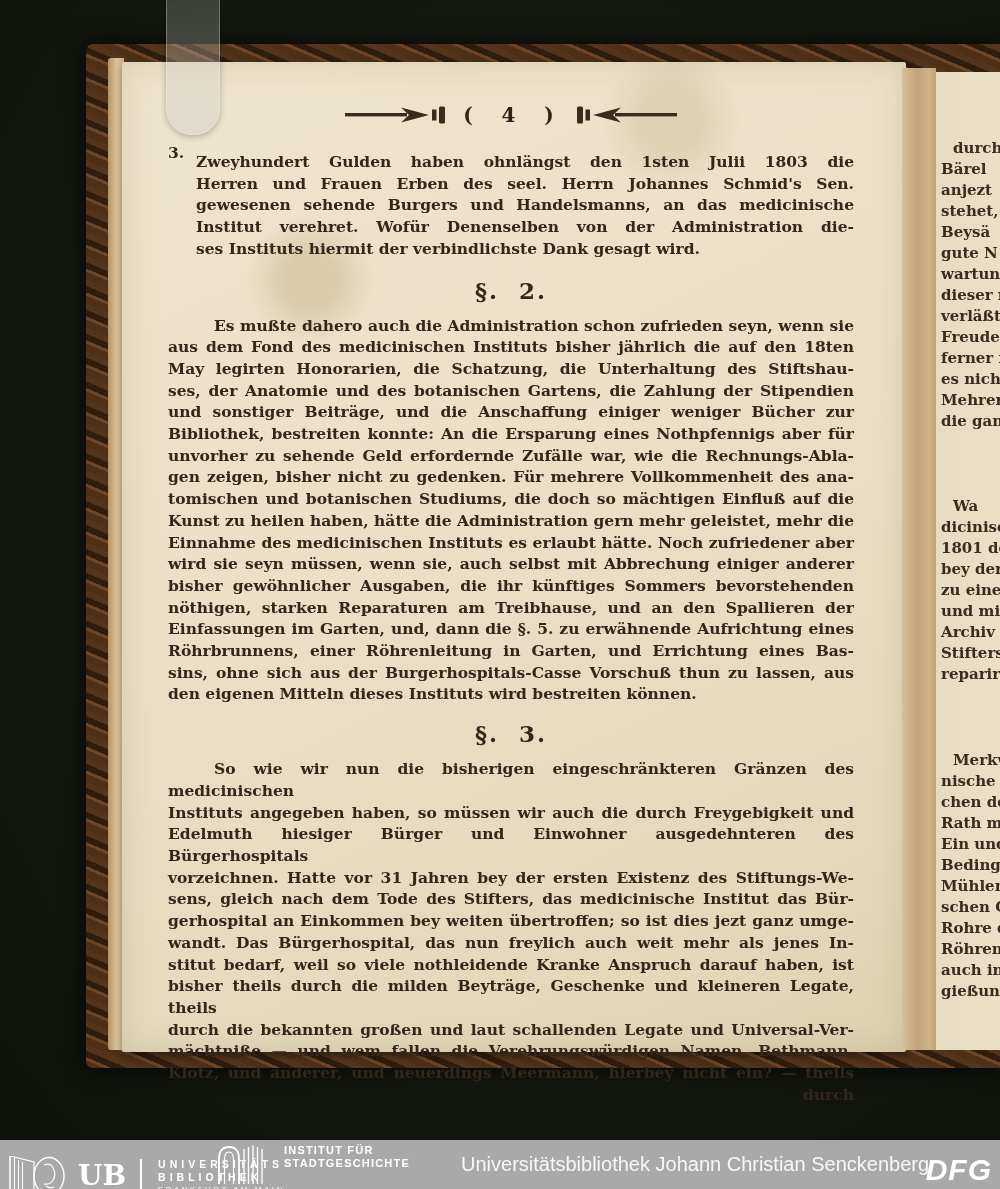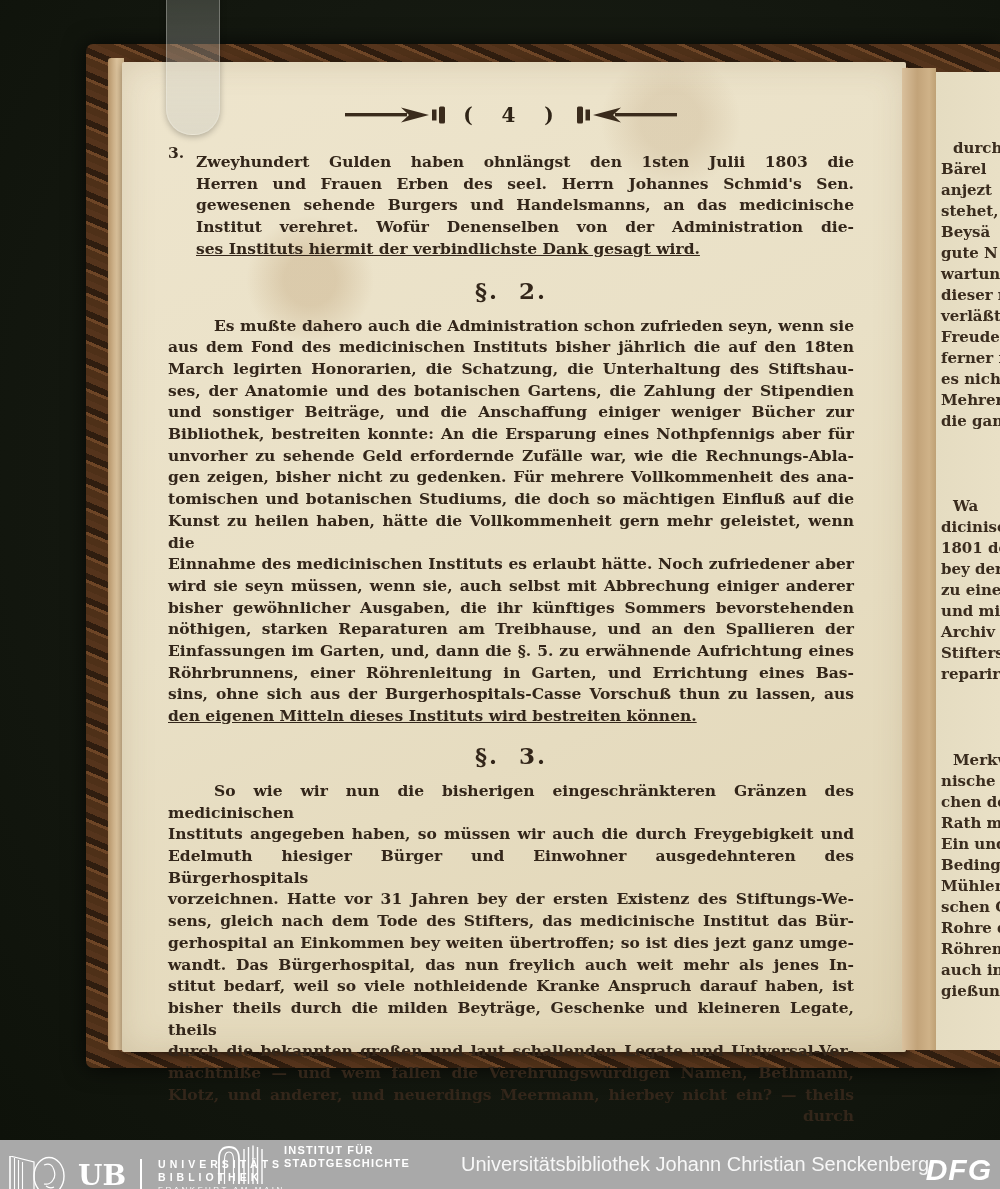--- a/index.html
+++ b/index.html
@@ -34,21 +34,21 @@
   .content{position:absolute;left:46px;right:52px;top:0;color:#33261a;}
   .ornament-row{margin-top:40px;height:26px;display:flex;justify-content:center;
       align-items:center;gap:10px;}
   .page-num{font-size:20px;font-weight:bold;letter-spacing:5px;white-space:pre;color:#2f2417;}
   .orn{display:block;}
   .numbered{margin-top:14px;display:flex;}
   .item-num{width:28px;flex:none;font-size:15.5px;font-weight:bold;line-height:21.7px;}
   .lines-col{flex:1;min-width:0;}
   .line{font-size:15.5px;font-weight:bold;line-height:21.7px;white-space:normal;
       text-align:justify;text-align-last:justify;}
-  .line.short{text-align-last:left;text-decoration:underline;}
+  .line.short{text-align-last:left;}
   .para .line.indent{text-indent:46px;}
   .sec-heading{text-align:center;font-size:23px;font-weight:bold;line-height:30px;
       white-space:pre;letter-spacing:2px;}
   .head2{margin-top:16px;} .head3{margin-top:14px;}
   .para{margin-top:9px;} .para3{}
   .catchword{text-align:right;font-size:15.5px;font-weight:bold;line-height:21.7px;}
   
   .frag{position:absolute;left:5px;right:0;color:#3a2c1e;}
   .frag .line{font-size:15px;line-height:21px;text-align:left;text-align-last:left;
       white-space:nowrap;}
@@ -112,28 +112,28 @@
               <div class="line">Institut verehret.  Wofür Denenselben von der Administration die-</div>
               <div class="line short">ses Instituts hiermit der verbindlichste Dank gesagt wird.</div>
             </div>
         </div>
 
         <div class="sec-heading head2">§.  2.</div>
 
         <div class="para">
             <div class="line indent">Es mußte dahero auch die Administration schon zufrieden seyn, wenn sie</div>
             <div class="line">aus dem Fond des medicinischen Instituts bisher jährlich die auf den 18ten</div>
-            <div class="line">March legirten Honorarien, die Schatzung, die Unterhaltung des Stiftshau-</div>
+            <div class="line">May legirten Honorarien, die Schatzung, die Unterhaltung des Stiftshau-</div>
             <div class="line">ses, der Anatomie und des botanischen Gartens, die Zahlung der Stipendien</div>
             <div class="line">und sonstiger Beiträge, und die Anschaffung einiger weniger Bücher zur</div>
             <div class="line">Bibliothek, bestreiten konnte: An die Ersparung eines Nothpfennigs aber für</div>
             <div class="line">unvorher zu sehende Geld erfordernde Zufälle war, wie die Rechnungs-Abla-</div>
             <div class="line">gen zeigen, bisher nicht zu gedenken.  Für mehrere Vollkommenheit des ana-</div>
             <div class="line">tomischen und botanischen Studiums, die doch so mächtigen Einfluß auf die</div>
-            <div class="line">Kunst zu heilen haben, hätte die Vollkommenheit gern mehr geleistet, wenn die</div>
+            <div class="line">Kunst zu heilen haben, hätte die Administration gern mehr geleistet, mehr die</div>
             <div class="line">Einnahme des medicinischen Instituts es erlaubt hätte.  Noch zufriedener aber</div>
             <div class="line">wird sie seyn müssen, wenn sie, auch selbst mit Abbrechung einiger anderer</div>
             <div class="line">bisher gewöhnlicher Ausgaben, die ihr künftiges Sommers bevorstehenden</div>
             <div class="line">nöthigen, starken Reparaturen am Treibhause, und an den Spallieren der</div>
             <div class="line">Einfassungen im Garten, und, dann die §. 5. zu erwähnende Aufrichtung eines</div>
             <div class="line">Röhrbrunnens, einer Röhrenleitung in Garten, und Errichtung eines Bas-</div>
             <div class="line">sins, ohne sich aus der Burgerhospitals-Casse Vorschuß thun zu lassen, aus</div>
             <div class="line short">den eigenen Mitteln dieses Instituts wird bestreiten können.</div>
           </div>
 

